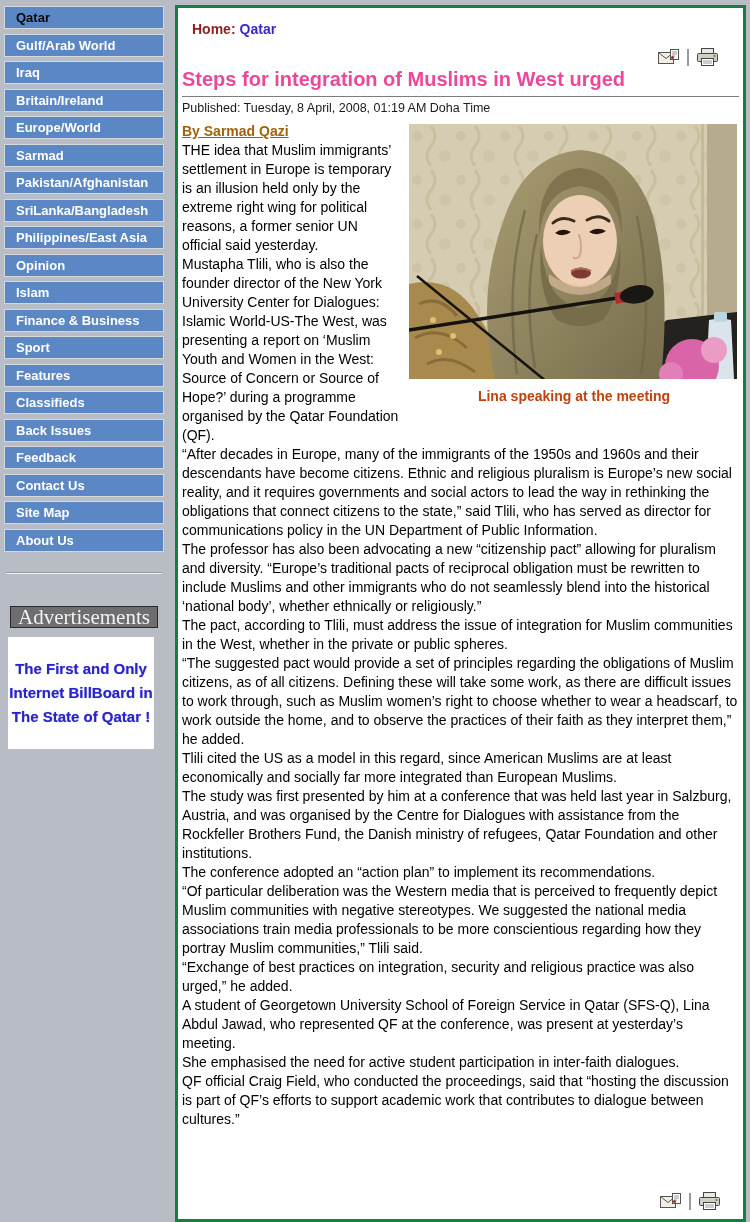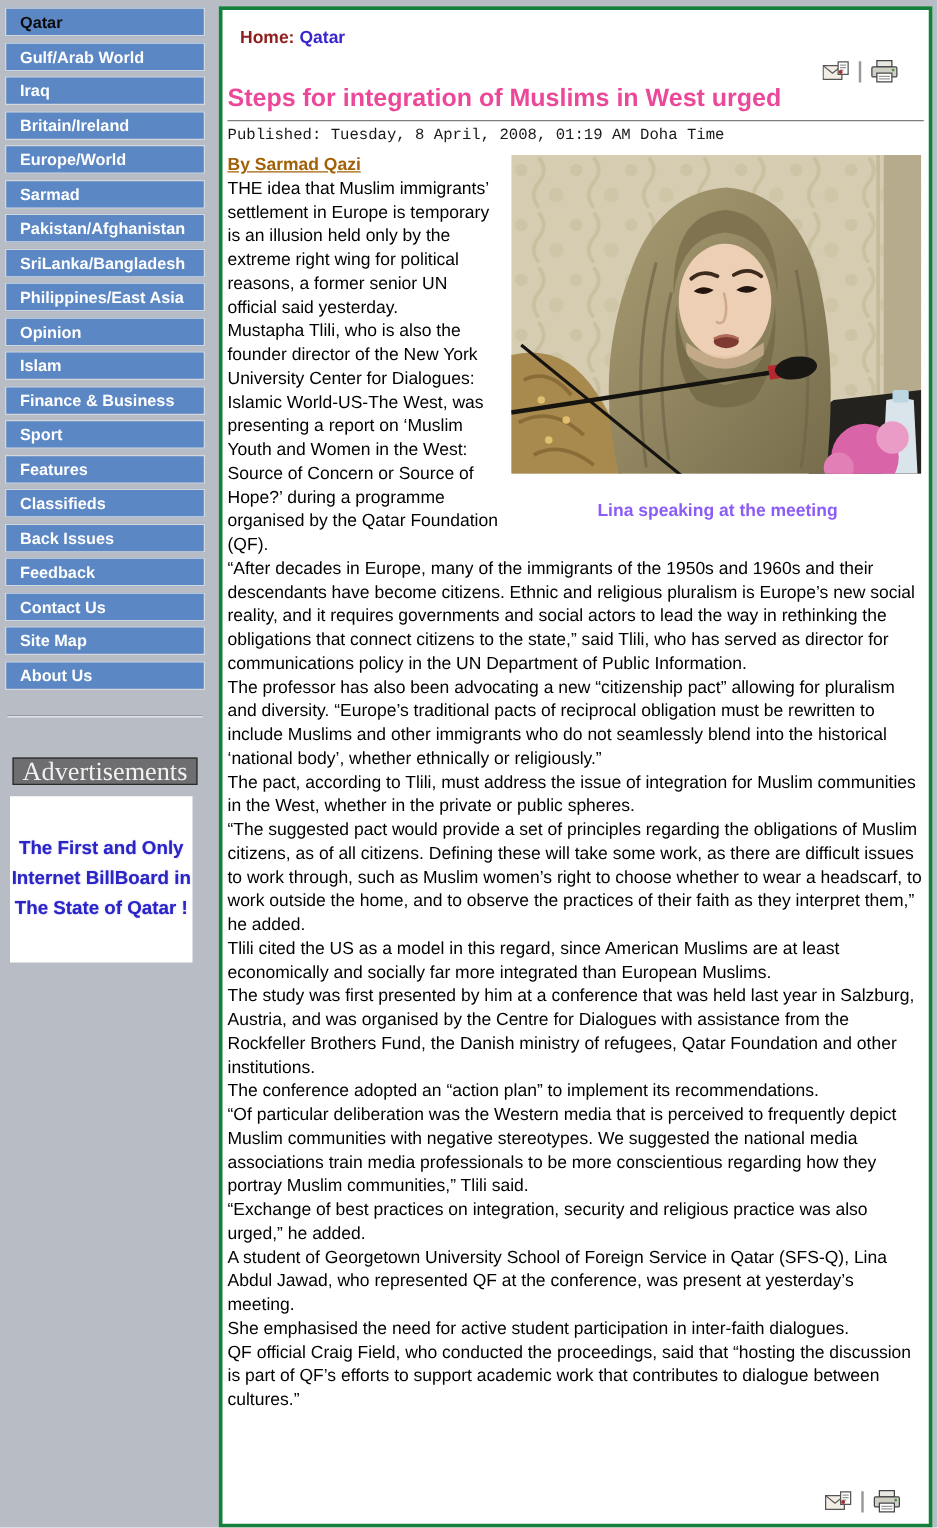--- a/index.html
+++ b/index.html
@@ -24,21 +24,21 @@
     margin:20px 2px 0 2px; height:0;
     border:0; border-top:1px solid #979ca3; border-bottom:1px solid #eceef1;
   }
   .ads-header {
     margin:32px 0 0 6px; width:148px; height:22px;
     background:#6e6e70; border:1px solid #2a2a2a;
     color:#f2f2f2; font-family:"Liberation Serif", serif; font-size:21px;
     text-align:center; line-height:20px;
   }
   .ad-box {
-    margin:9px 0 0 4px; width:146px; height:133px; background:#ffffff;
+    margin:9px 0 0 4px; width:146px; height:112px; background:#ffffff;
     display:flex; flex-direction:column; justify-content:center;
     text-align:center; cursor:pointer;
   }
   .ad-box div {
     color:#2b25c8; font-weight:bold; font-size:15px; line-height:24px;
     text-shadow:0 0 1px rgba(43,37,200,.55);
   }
   
   .content {
     position:absolute; left:175px; top:5px; width:571px; height:1217px;
@@ -51,31 +51,31 @@
     display:flex; align-items:center; justify-content:flex-end; gap:7px; height:20px;
   }
   .action-icons.top { margin:10px 20px 0 0; }
   .action-icons.bottom { position:absolute; right:22px; bottom:8px; }
   .icon-btn { display:inline-flex; cursor:pointer; }
   .icon-sep { width:2px; height:17px; background:#9a9a9a; }
   .title {
     font-size:20px; font-weight:bold; color:#ec4899; margin-top:1px;
     padding-bottom:5px; border-bottom:1px solid #7d7d7d; letter-spacing:0;
   }
-  .published { margin-top:4px; font-size:12.5px; color:#1a1a1a;font-family:Liberation Mono, monospace; }
+  .published { margin-top:4px; font-size:12.5px; color:#1a1a1a; }
   .article { margin-top:7px; font-size:14px; line-height:19px; color:#000; }
   .article p { margin:0; }
   .byline {
     display:inline-block; color:#a16207; font-weight:bold; font-size:14px;
     text-decoration:underline; cursor:pointer;
   }
   .photo-figure { float:right; width:330px; margin:2px 0 4px 8px; text-align:center; }
   .photo { display:block; width:328px; height:255px; }
   .photo-figure figcaption {
-    margin-top:20px; font-size:14px; font-weight:bold; color:#8b5cf6;
+    margin-top:8px; font-size:14px; font-weight:bold; color:#c2410c;
   }
   .clear { clear:both; }
 </style>
 </head>
 <body>
 
 <aside class="sidebar">
   <nav>
     <a class="nav-btn active">Qatar</a>
     <a class="nav-btn">Gulf/Arab World</a>

